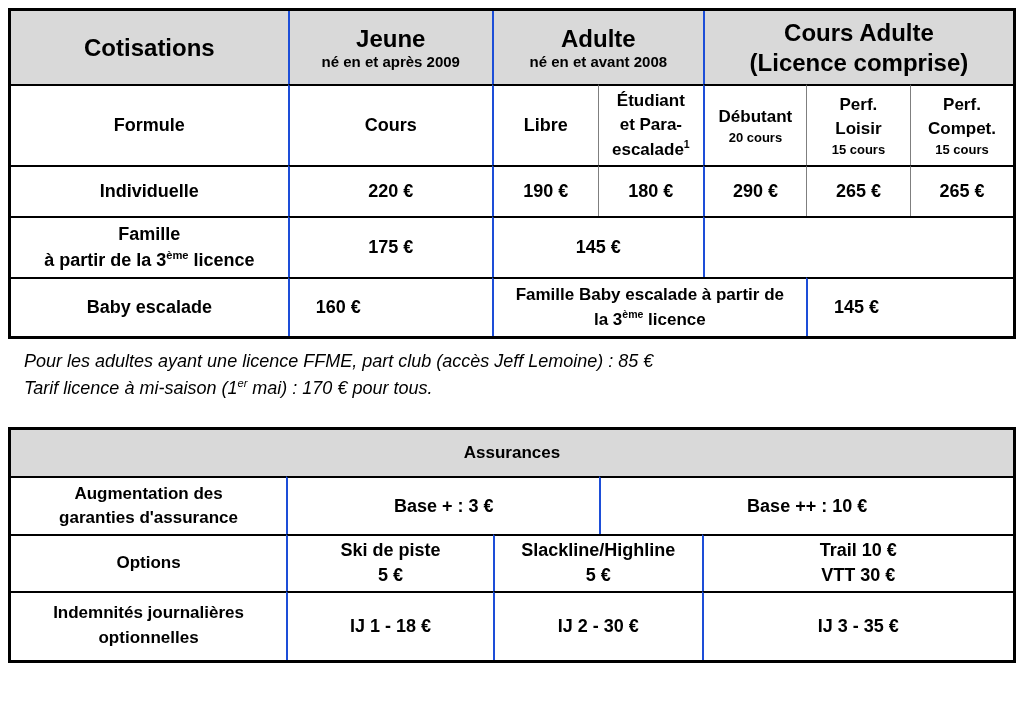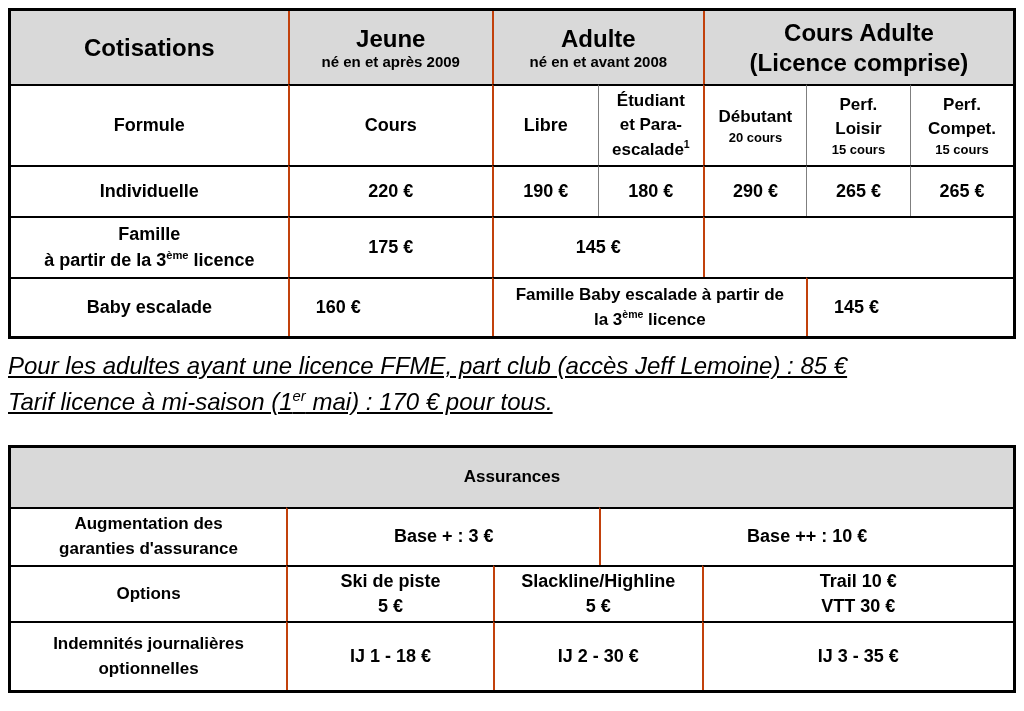--- a/index.html
+++ b/index.html
@@ -15,21 +15,21 @@
   .page { padding: 8px 8px 0 8px; }
 
   table {
     border-collapse: separate;
     border-spacing: 0;
     table-layout: fixed;
     width: 1008px;
     border: 3px solid #000000;
   }
   td {
-    border-left: 2px solid #c2410c;
+    border-left: 2px solid #1d4ed8;
     border-top: 2px solid #000000;
     text-align: center;
     vertical-align: middle;
     padding: 2px 4px;
     overflow: hidden;
   }
   td.fc { border-left: none; }
   tr.fr td { border-top: none; }
   td.thin { border-left: 1px solid #7f7f7f; }
   td.grey { background: #d9d9d9; }
@@ -38,25 +38,24 @@
   .sub   { font-size: 15px; font-weight: bold; line-height: 1.2; }
   .lbl   { font-size: 18px; font-weight: bold; line-height: 1.42; }
   .lbl2  { font-size: 17px; font-weight: bold; line-height: 1.45; }
   .ssub  { font-size: 13px; font-weight: bold; line-height: 1.25; }
   .val   { font-size: 18px; font-weight: bold; line-height: 1.4; }
   td.left-al { text-align: left; padding-left: 26px; margin-top: 13px; }
 
   sup { font-size: 0.62em; line-height: 0; }
 
   .notes {
-    margin: 9px 0 0 0;
+    margin: 9px 0 0 16px;
     font-style: italic;
-    font-size: 24px;
+    font-size: 18px;
     line-height: 1.48;
-    text-decoration: underline;
   }
   .t2 { margin-top: 26px; }
 </style>
 </head>
 <body>
 
 <div class="page">
 
   <table class="t1">
     <colgroup>
@@ -186,21 +185,21 @@
 
   <table class="t2">
     <colgroup>
       <col style="width:274px">
         <col style="width:206px">
         <col style="width:106px">
       <col style="width:102px">
         <col style="width:310px">
     </colgroup>
     <tbody>
-        <tr class="fr" style="height:59px">
+        <tr class="fr" style="height:46px">
       <td class="fc grey" colspan="5">
         <div class="lbl2">Assurances</div>
       </td>
     </tr>
     <tr style="height:58px">
       <td class="fc">
         <div class="lbl2"><span>Augmentation des</span><br><span>garanties d'assurance</span></div>
       </td>
       <td colspan="2">
             <div class="val">Base + : 3 €</div>

